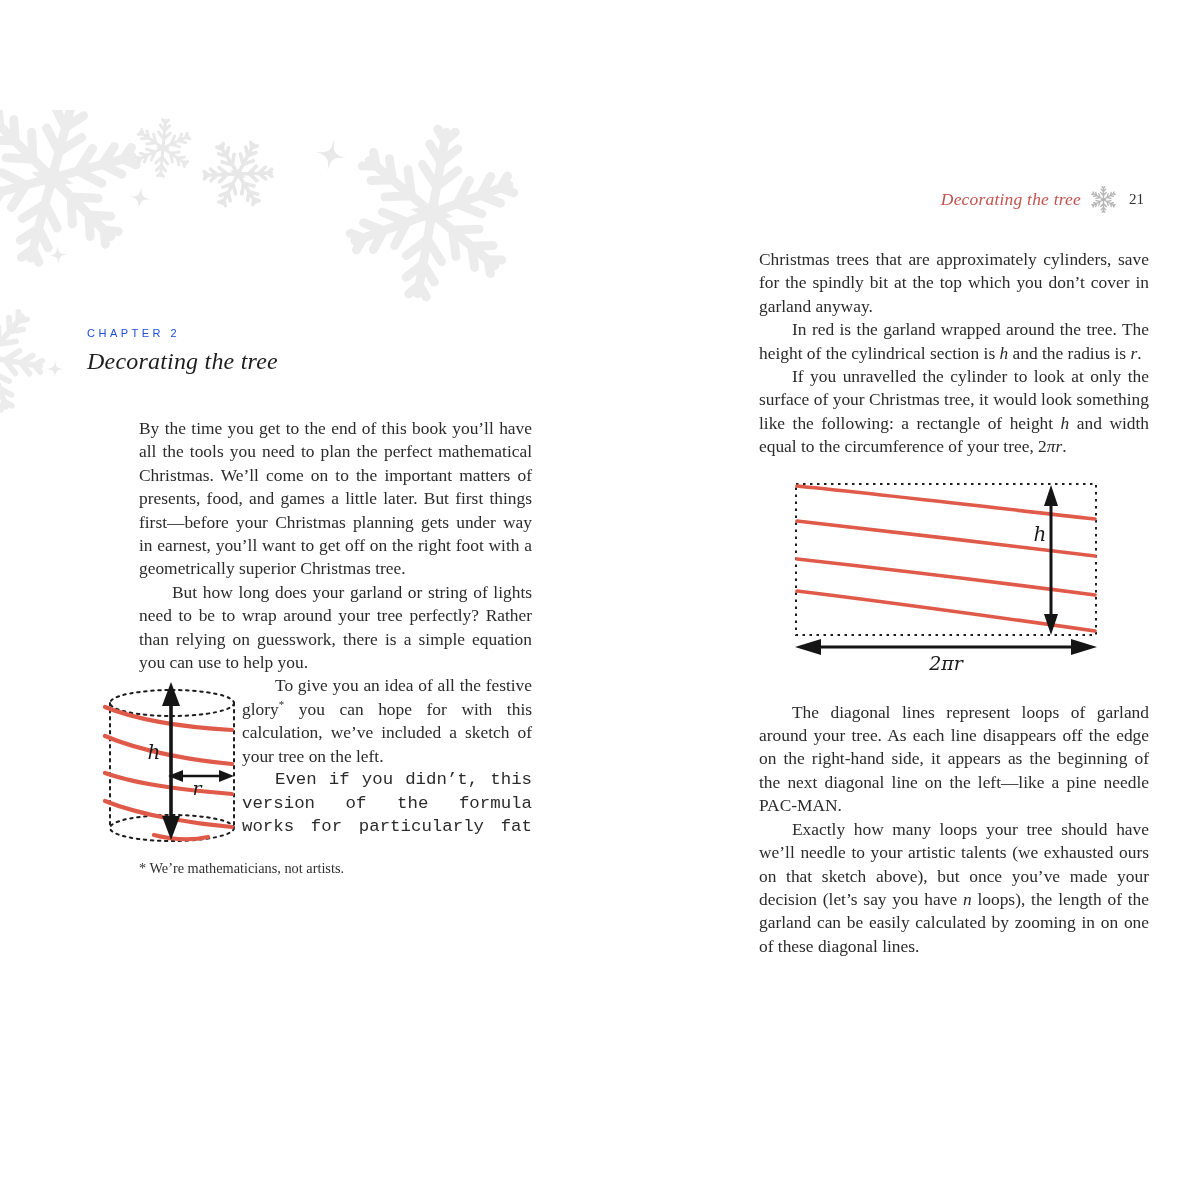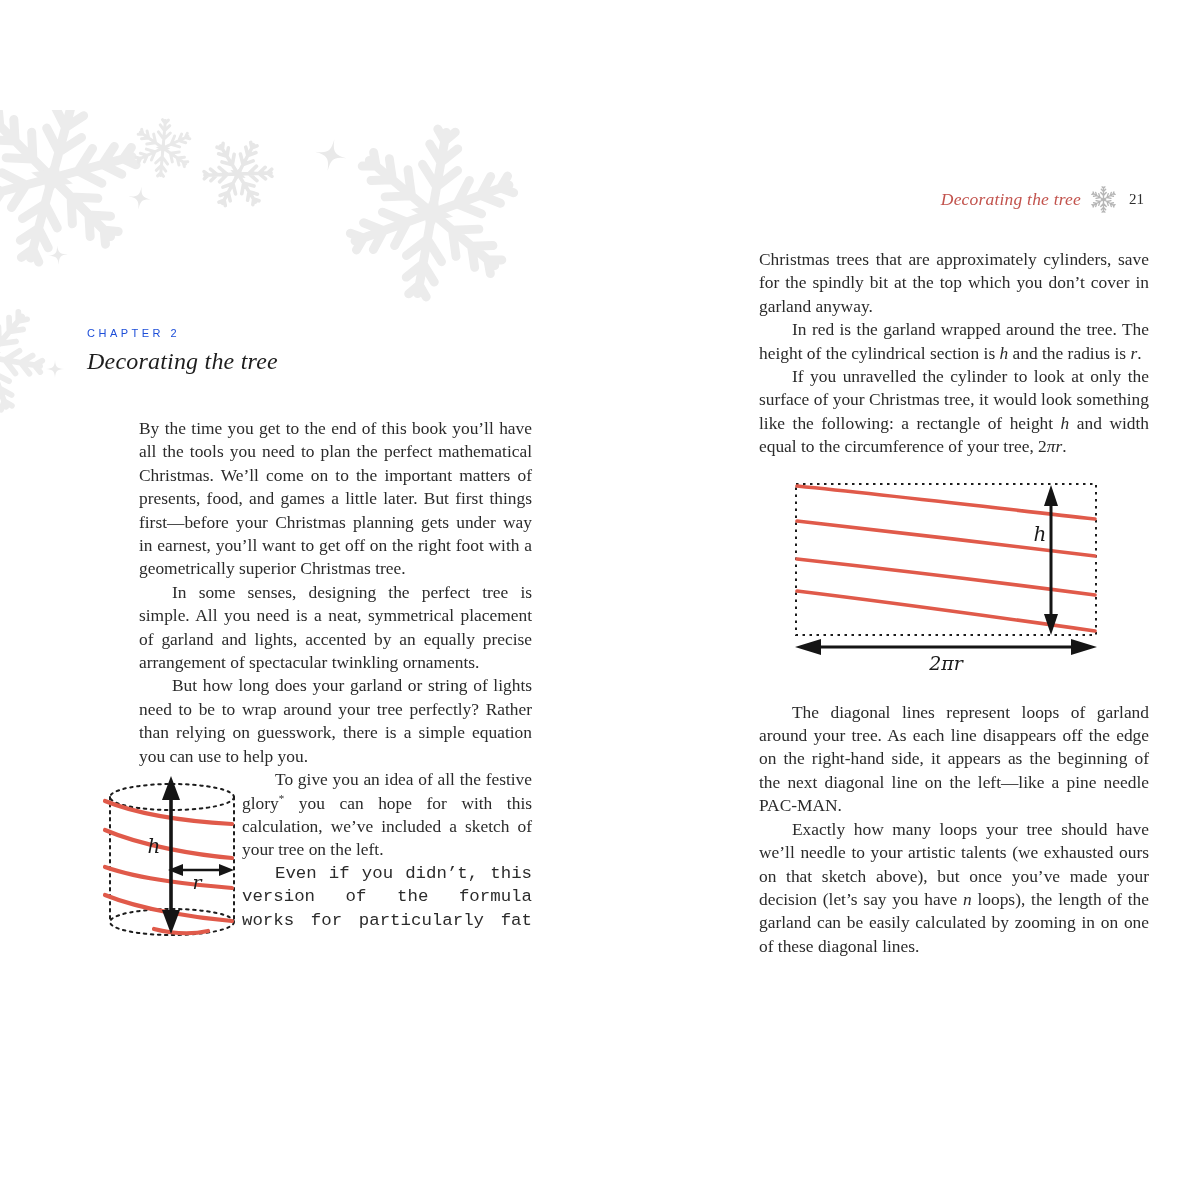--- a/index.html
+++ b/index.html
@@ -69,21 +69,20 @@
     <use href="#sparkleg" transform="translate(55,259) scale(0.5)" style="color:#eaeaea"></use>
   </svg>
 
   <div class="chapter-block">
     <div class="chapter-label">CHAPTER 2</div>
     <div class="chapter-title">Decorating the tree</div>
   </div>
 
   <div class="body-col left-body">
     <p class="para">By the time you get to the end of this book you’ll have all the tools you need to plan the perfect mathematical Christmas. We’ll come on to the important matters of presents, food, and games a little later. But first things first—before your Christmas planning gets under way in earnest, you’ll want to get off on the right foot with a geometrically superior Christmas tree.</p>
-    <p class="para indent">In some senses, designing the perfect tree is simple. All you need is a neat, symmetrical placement of garland and lights, accented by an equally precise arrangement of spectacular twinkling ornaments.</p>
     <p class="para indent">But how long does your garland or string of lights need to be to wrap around your tree perfectly? Rather than relying on guesswork, there is a simple equation you can use to help you.</p>
 
     <div class="cyl-fig">
       <svg width="140" height="172" viewBox="0 0 140 172">
         <g stroke="#1c1c1c" stroke-width="2" fill="none" stroke-dasharray="2.5 4.5" stroke-linecap="round">
           <ellipse cx="70" cy="27" rx="62" ry="13"></ellipse>
           <ellipse cx="70" cy="152" rx="62" ry="13"></ellipse>
           <path d="M8,27 L8,152 M132,27 L132,152"></path>
         </g>
         <g stroke="#e05a4a" stroke-width="4.2" fill="none" stroke-linecap="round">
@@ -104,20 +103,21 @@
           <polygon points="132,100 117,94 117,106" fill="#151515"></polygon>
         </g>
         <text class="hand" x="52" y="83" font-size="20" text-anchor="middle">h</text>
         <text class="hand" x="95" y="119" font-size="19" text-anchor="middle">r</text>
       </svg>
     </div>
 
     <p class="para indent"><span>To give you an idea of all the festive glory</span><sup class="fn-mark">*</sup><span> you can hope for with this calculation, we’ve included a sketch of your tree on the left.</span></p>
     <p class="para indent fat-last">Even if you didn’t, this version of the formula works for particularly fat</p>
 
+    <div class="footnote">* We’re mathematicians, not artists.</div>
   </div>
 
   <div class="running-head">
     <span class="rh-title">Decorating the tree</span>
     <svg width="27" height="27" viewBox="0 0 27 27">
       <use href="#flakeg" transform="translate(13.5,13.5) scale(0.27)" style="color:#b6b6b6"></use>
     </svg>
     <span class="rh-num">21</span>
   </div>
 

